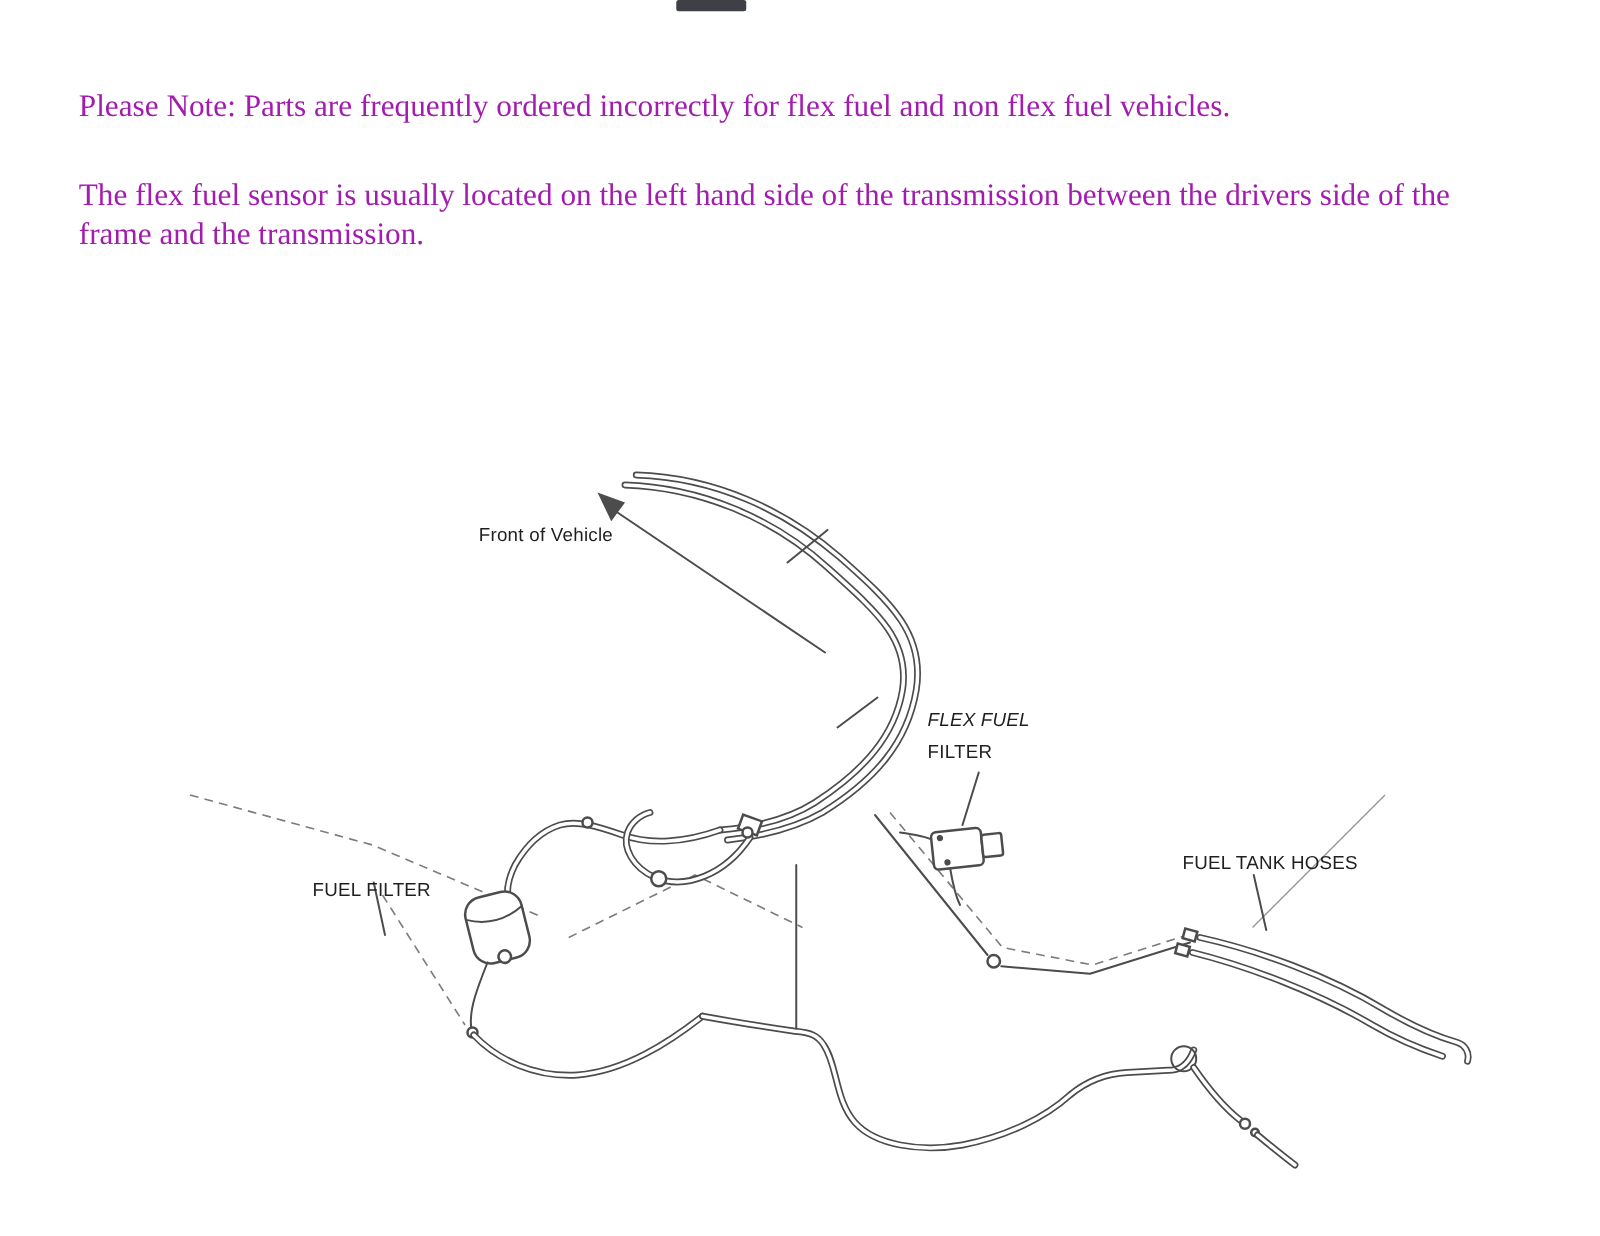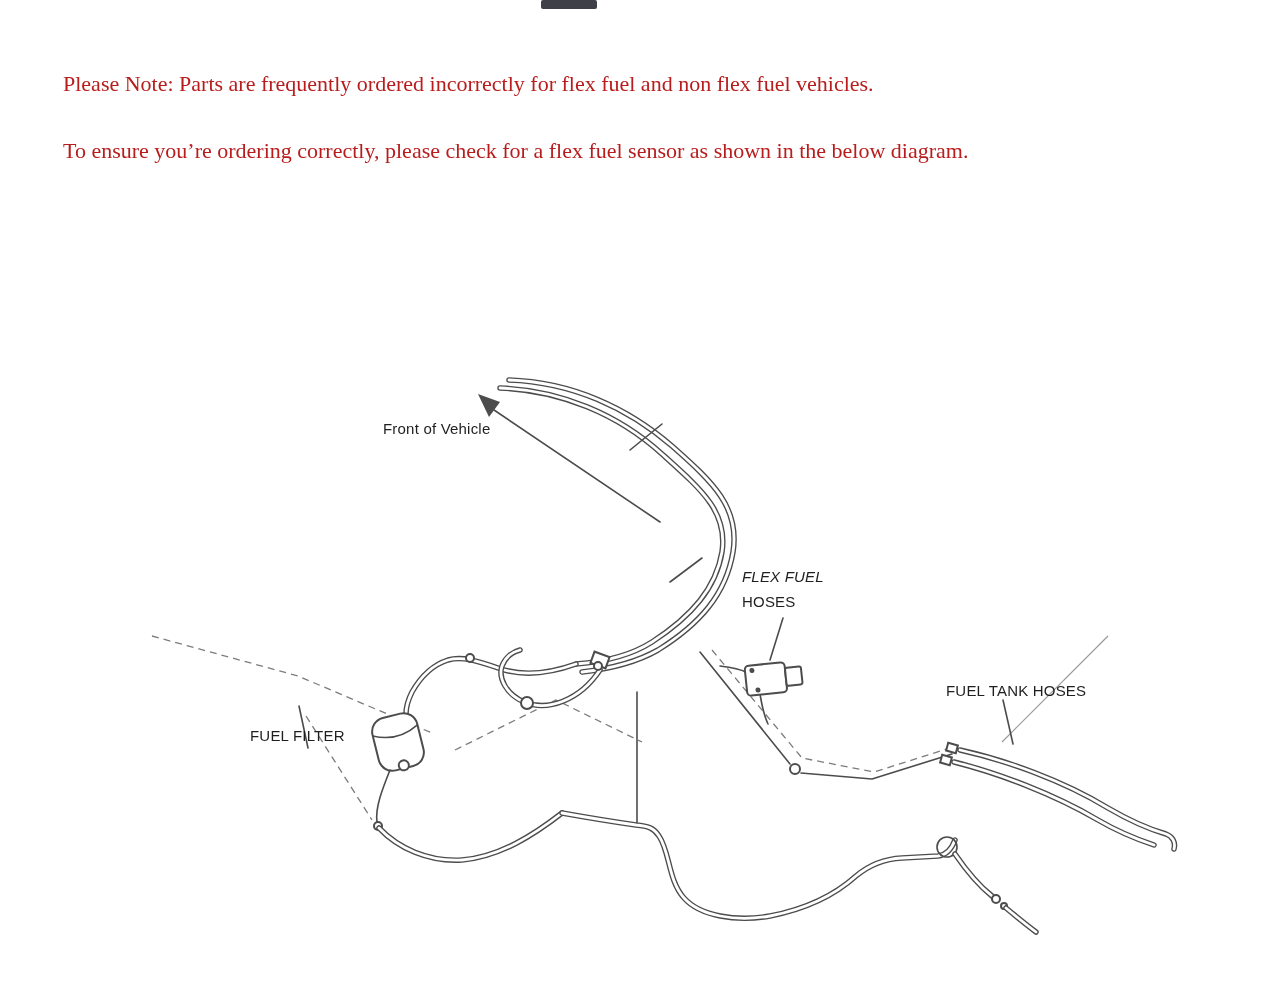--- a/index.html
+++ b/index.html
@@ -13,23 +13,23 @@
   }
   .crop-artifact{
     position:absolute;left:541px;top:0;width:56px;height:9px;
     background:#2a2a33;border-radius:2px;opacity:.9;
   }
   .note-block{
     position:absolute;left:63px;top:70px;width:1155px;
   }
   .note-block p{
     margin:0 0 40px 0;
-    font-size:22px;
+    font-size:25px;
     line-height:1.24;
-    color:#b91c1c;
+    color:#a21caf;
     max-width:1155px;
   }
   .diagram{
     position:absolute;left:0;top:370px;width:1072px;height:619px;
   }
   .diagram svg{position:absolute;left:0;top:0;}
   .dlabel{
     position:absolute;
     font-family:"Liberation Sans", sans-serif;
     font-size:15px;
@@ -47,21 +47,21 @@
   .fitting{fill:#ffffff;stroke:#4c4c4c;stroke-width:2;}
   .dot{fill:#4c4c4c;stroke:none;}
 </style>
 </head>
 <body>
 
 <div class="crop-artifact"></div>
 
 <div class="note-block">
   <p>Please Note: Parts are frequently ordered incorrectly for flex fuel and non flex fuel vehicles.</p>
-  <p>To ensure you’re ordering correctly, please check for a flex fuel sensor as shown in the below diagram.</p>
+  <p>The flex fuel sensor is usually located on the left hand side of the transmission between the drivers side of the frame and the transmission.</p>
 </div>
 
 <div class="diagram">
   <svg width="1280" height="619" viewBox="0 0 1280 619">
     <defs>
       <path id="p-bundle1" d="M500,18 C560,20 618,44 662,84 C702,120 728,142 722,182 C716,218 692,246 652,272 C630,286 602,292 576,294"></path>
       <path id="p-bundle2" d="M509,10 C572,12 628,38 672,76 C714,113 740,138 733,182 C726,224 700,254 658,280 C637,292 608,299 582,302"></path>
       <path id="p-hose1" d="M576,294 C548,304 520,306 498,298 C478,291 462,286 448,290 C432,295 420,308 412,322 C408,330 406,338 406,344"></path>
       <path id="p-hose2" d="M600,300 C580,330 548,342 524,332 C506,324 498,308 502,296 C505,288 512,282 520,280"></path>
       <path id="p-low2" d="M379,458 C398,478 428,492 462,490 C500,487 535,464 562,443"></path>
@@ -155,16 +155,16 @@
         <use href="#p-tank1" class="pipe-i"></use>
       <use href="#p-tank2" class="pipe-o"></use>
         <use href="#p-tank2" class="pipe-i"></use>
       <rect class="comp" x="947" y="374" width="10" height="8" transform="rotate(15 952 378)"></rect>
       <rect class="comp" x="941" y="386" width="10" height="8" transform="rotate(15 946 390)"></rect>
     </g>
   </svg>
 
   <div class="dlabel" style="left:383px;top:50px;">Front of Vehicle</div>
   <div class="dlabel" style="left:742px;top:198px;font-style:italic;">FLEX FUEL</div>
-  <div class="dlabel" style="left:742px;top:223px;">HOSES</div>
-  <div class="dlabel" style="left:250px;top:334px;margin-top:23px;">FUEL FILTER</div>
+  <div class="dlabel" style="left:742px;top:223px;">FILTER</div>
+  <div class="dlabel" style="left:250px;top:334px;">FUEL FILTER</div>
   <div class="dlabel" style="left:946px;top:312px;">FUEL TANK HOSES</div>
 </div>
 
 </body></html>

